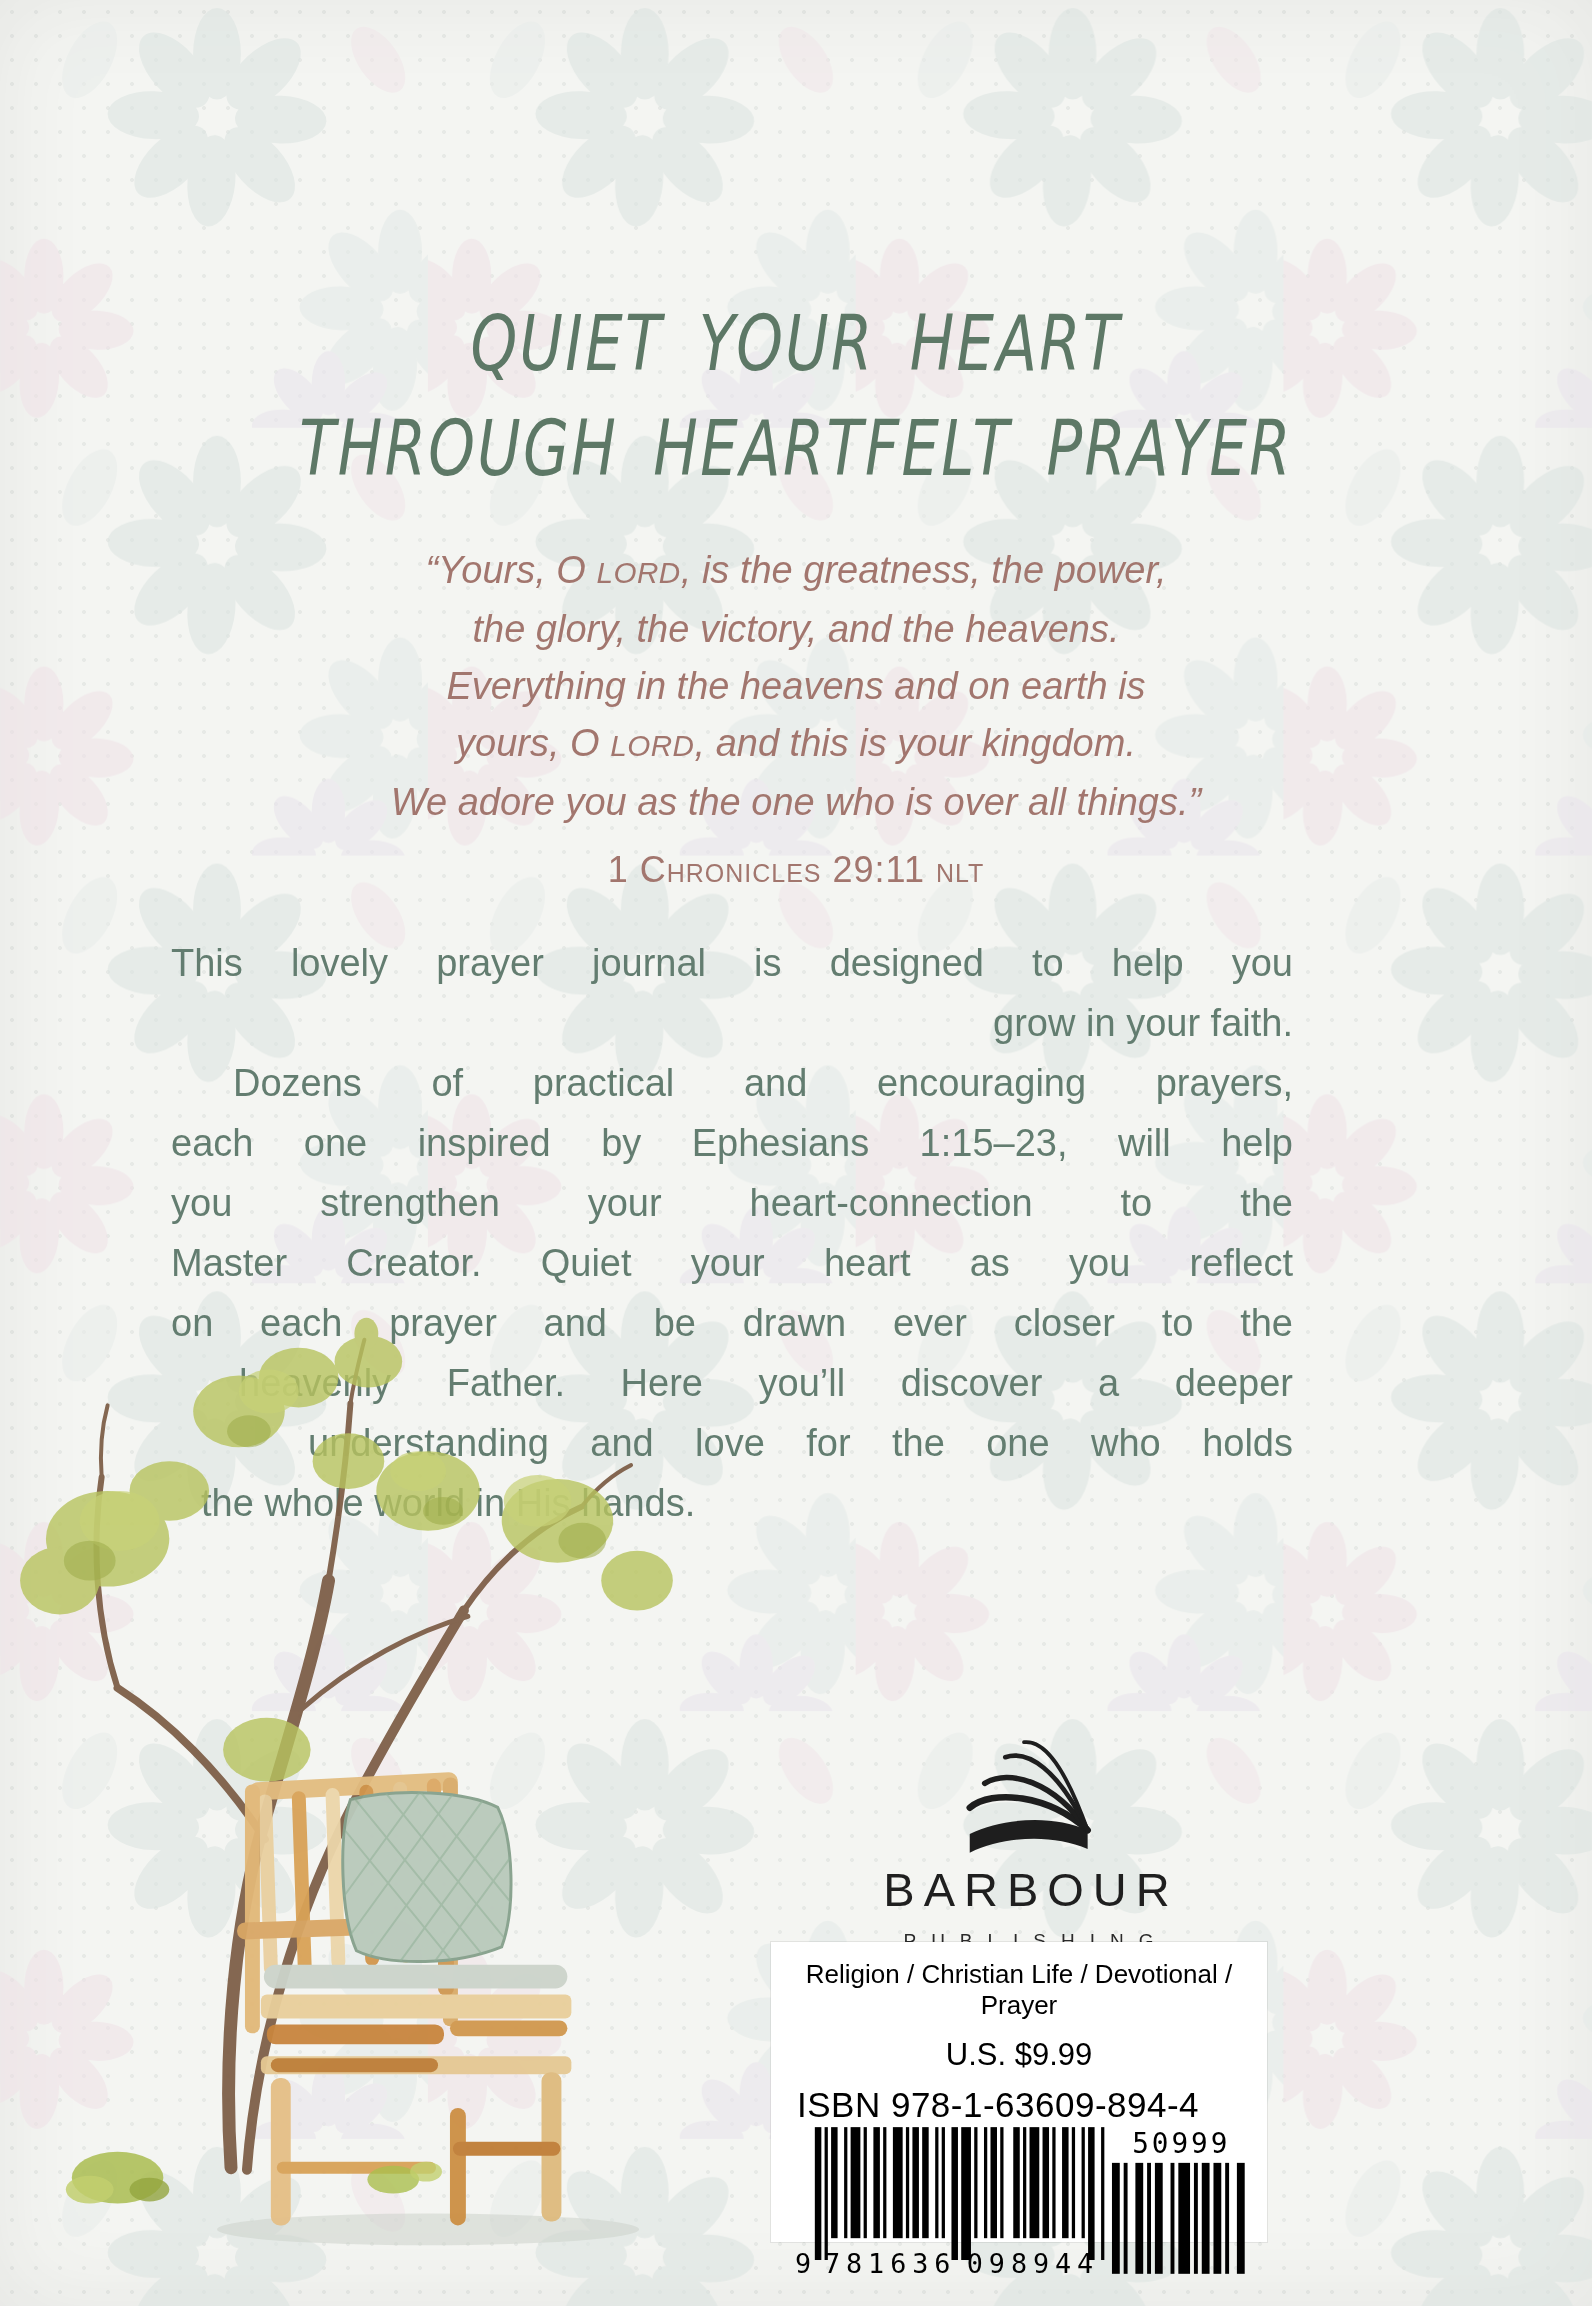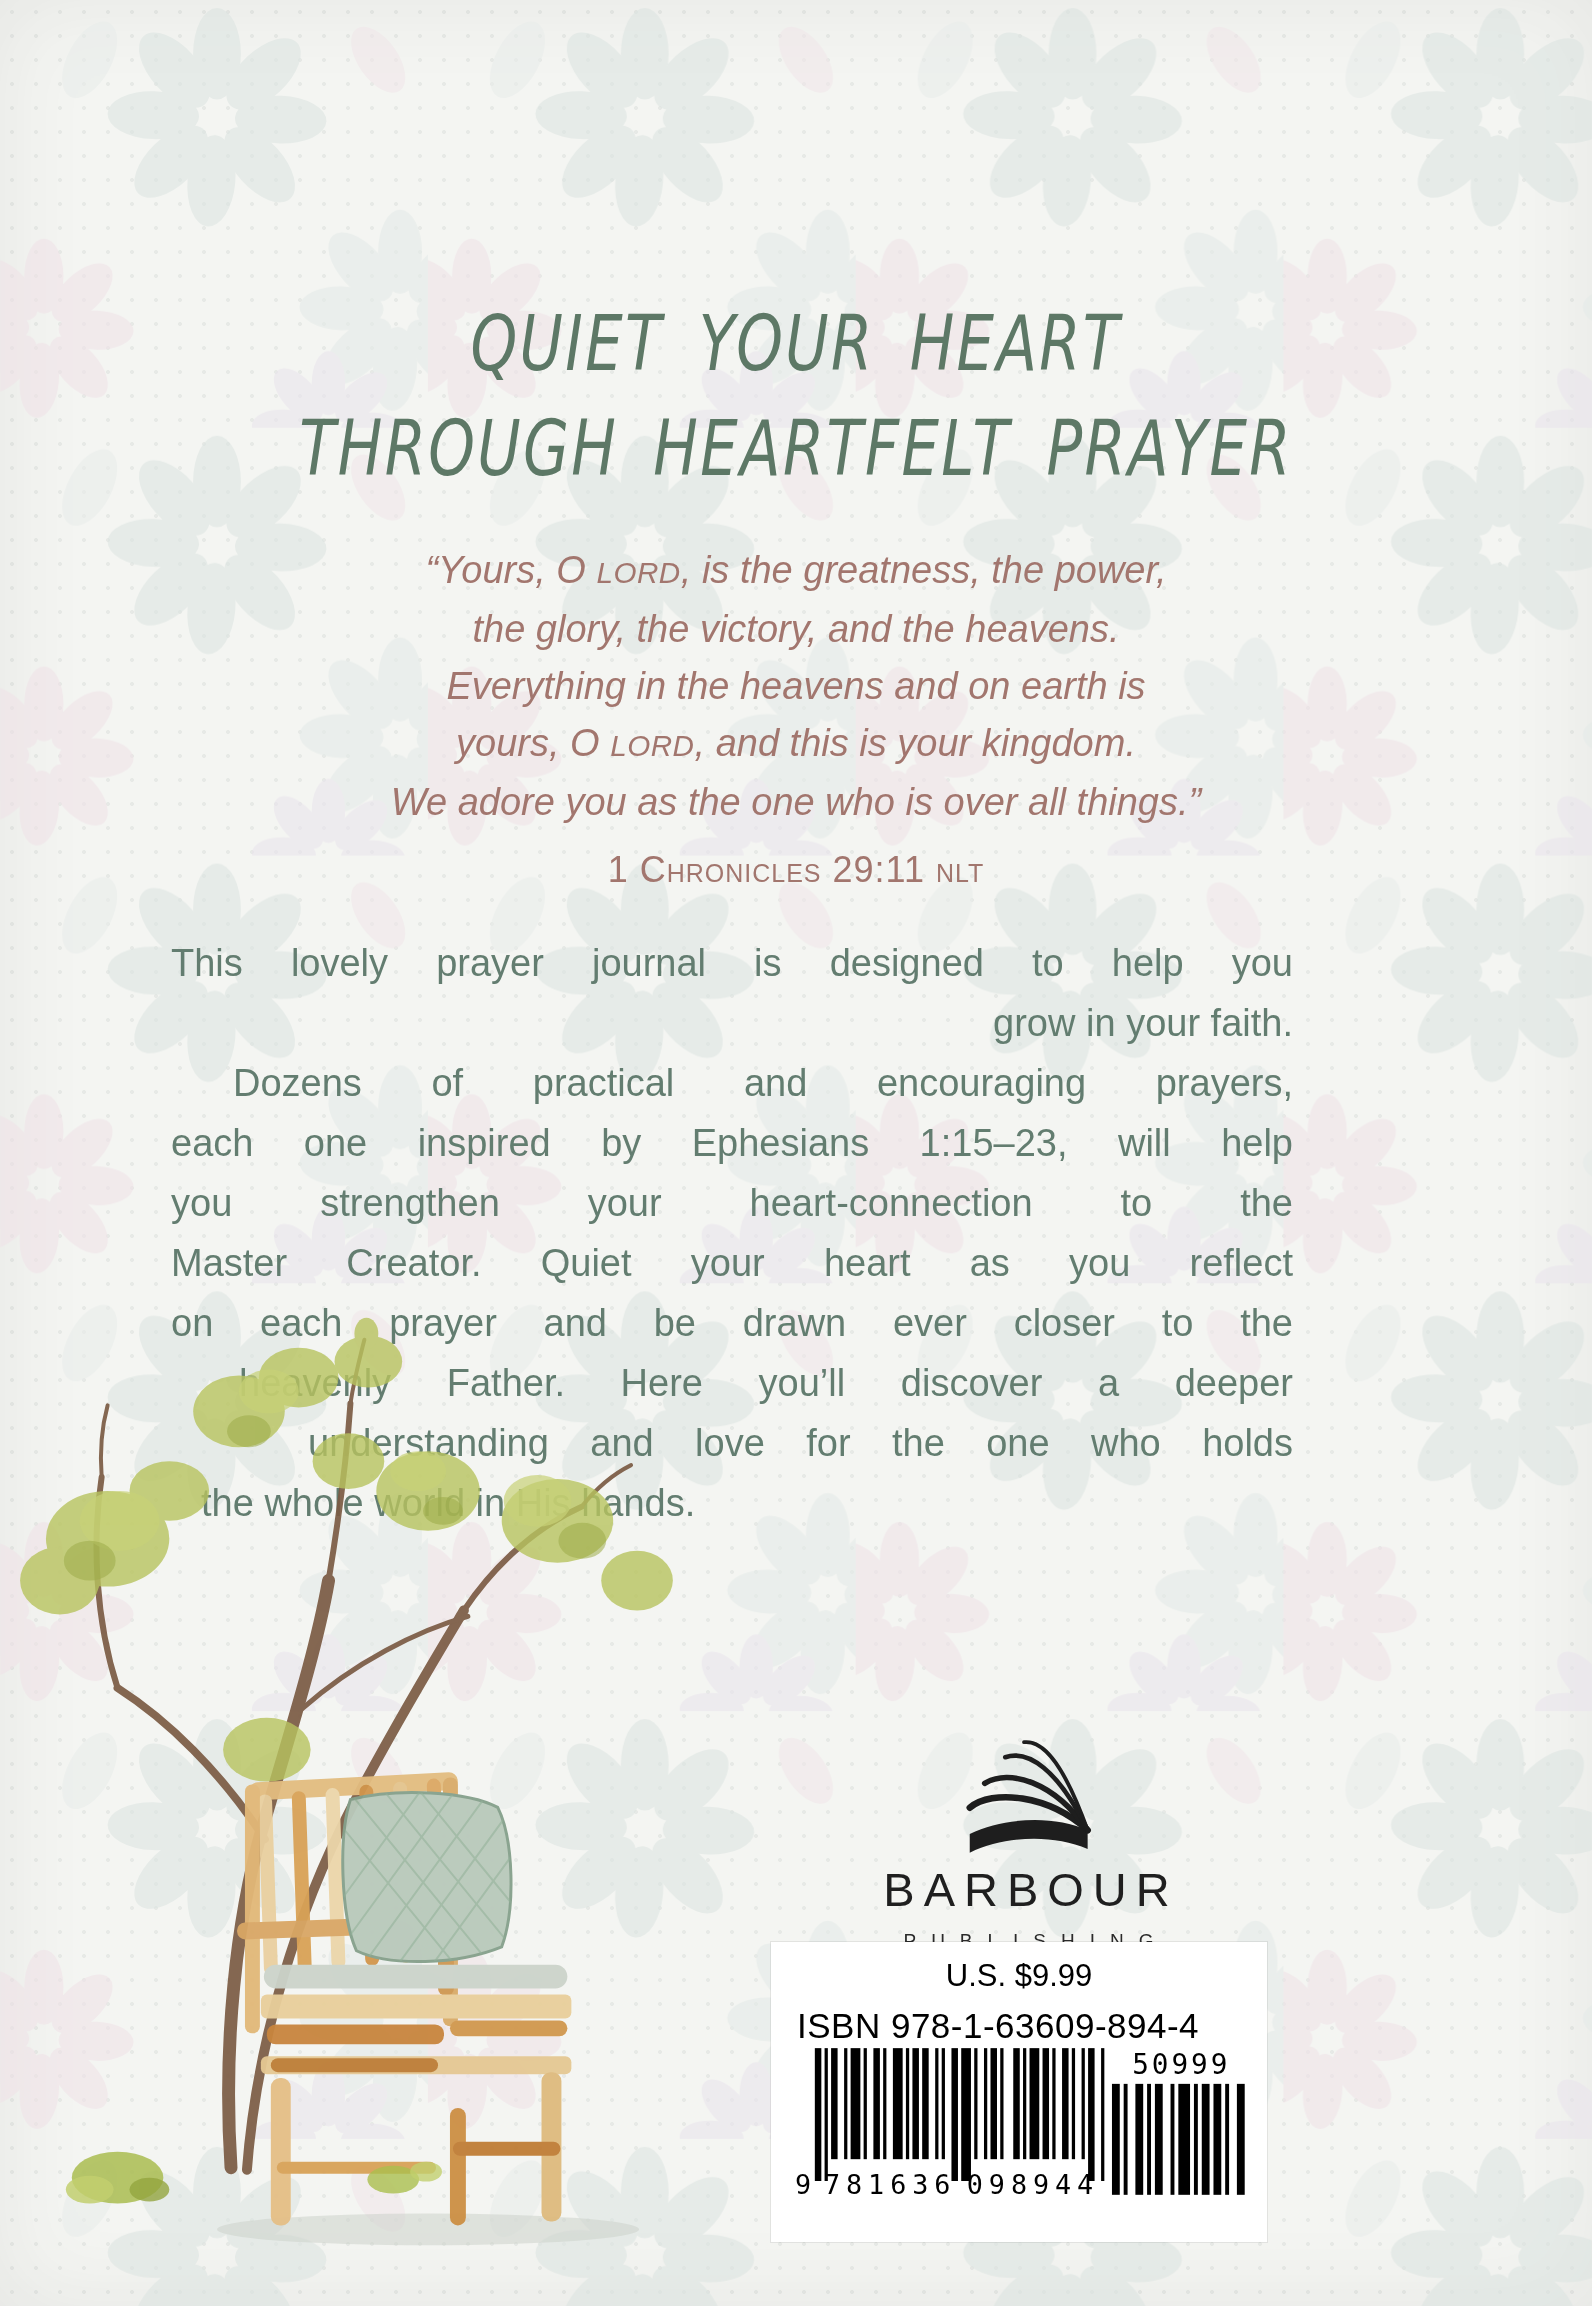--- a/index.html
+++ b/index.html
@@ -214,20 +214,21 @@
         <path d="M60,34 C24,-18 -24,-32 -50,-16" stroke-width="6"></path>
         <path d="M60,34 C28,-32 -4,-52 -28,-44" stroke-width="5"></path>
         <path d="M60,34 C32,-44 10,-62 -8,-60" stroke-width="4"></path>
       </g>
     </svg>
     <div class="name">BARBOUR</div>
     <div class="tagline">PUBLISHING</div>
   </div>
 
   <div class="barcode-panel">
+    <div class="cat">Religion / Christian Life / Devotional / Prayer</div>
     <div class="price">U.S. $9.99</div>
     <div class="isbn">ISBN 978-1-63609-894-4</div>
     <div class="codes">
       <svg width="314" height="149" viewBox="0 0 316 150">
         <g id="ean-bars" fill="#000">
             <rect x="20.00" y="0" width="6.56" height="134"></rect>
             <rect x="29.84" y="0" width="3.28" height="134"></rect>
             <rect x="36.40" y="0" width="6.56" height="112"></rect>
             <rect x="49.53" y="0" width="3.28" height="112"></rect>
             <rect x="56.09" y="0" width="9.84" height="112"></rect>

